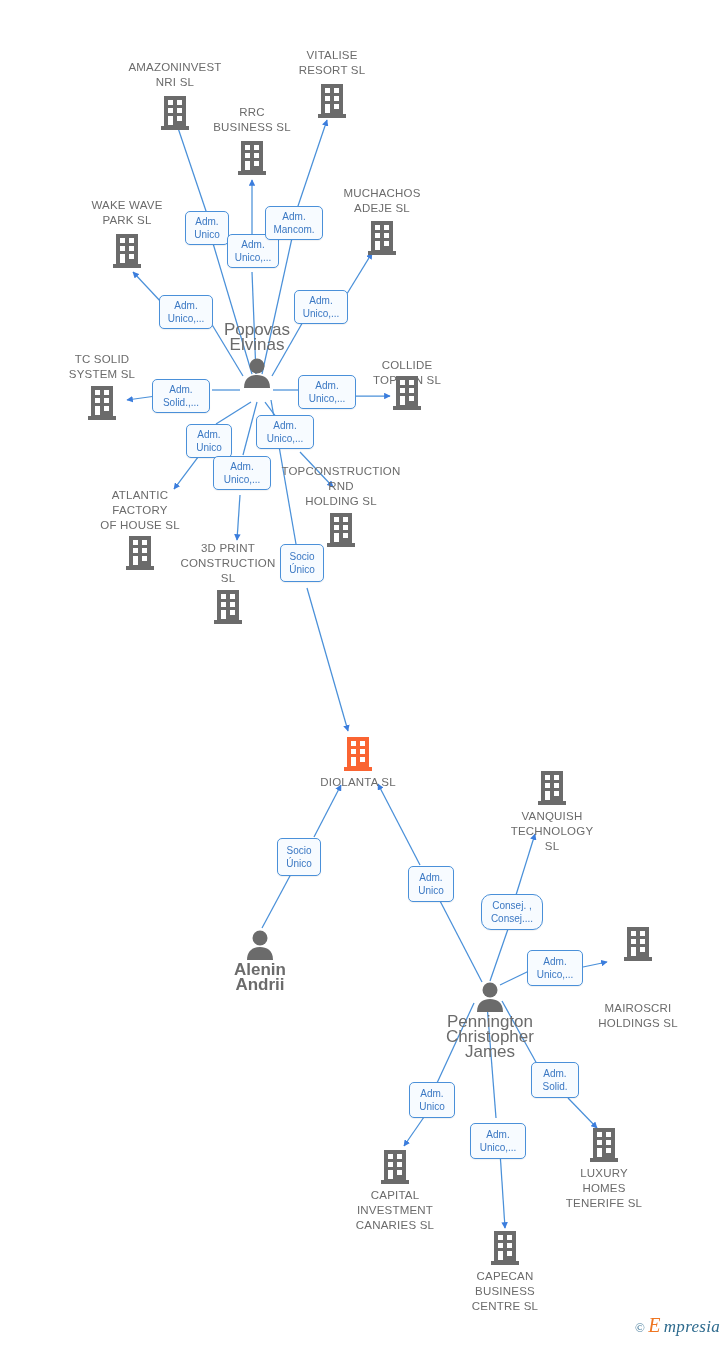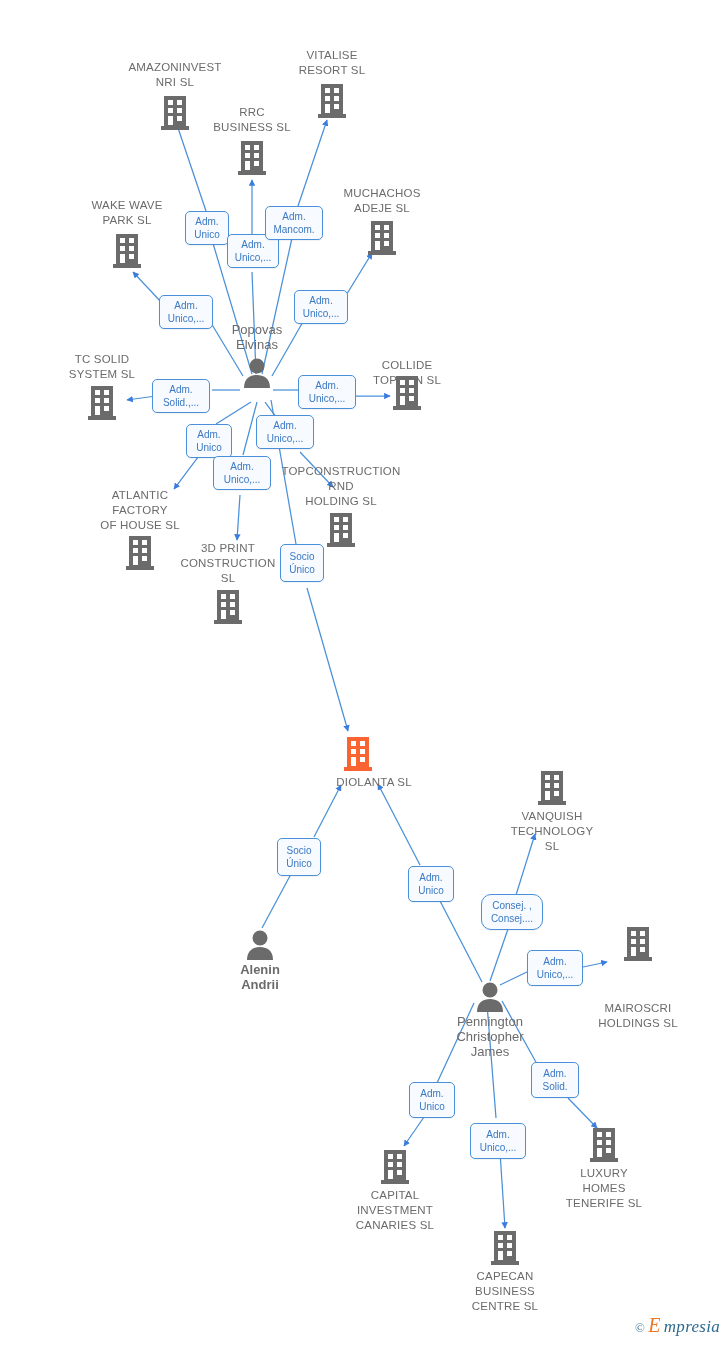--- a/index.html
+++ b/index.html
@@ -32,21 +32,21 @@
     font-weight: normal;
     line-height: 15px;
     letter-spacing: 0.2px;
     white-space: pre-line;
     pointer-events: none;
   }
   .person-label {
     position: absolute;
     text-align: center;
     color: #6b6b6b;
-    font-size: 13px;
+    font-size: 17px;
     font-weight: normal;
     line-height: 15px;
     white-space: pre-line;
     pointer-events: none;
   }
   .icon-wrap {
     position: absolute;
   }
   .rel-box {
     position: absolute;
@@ -314,21 +314,21 @@
   <svg class="icon-wrap" style="left:42px; top:0px;" width="32" height="38" viewBox="0 0 32 38">
     <rect x="5" y="2" width="22" height="30" fill="#fa6432"></rect>
     <rect x="2" y="32" width="28" height="4" fill="#fa6432"></rect>
     <rect x="9" y="6" width="5" height="5" fill="#ffffff"></rect>
     <rect x="18" y="6" width="5" height="5" fill="#ffffff"></rect>
     <rect x="9" y="14" width="5" height="5" fill="#ffffff"></rect>
     <rect x="18" y="14" width="5" height="5" fill="#ffffff"></rect>
     <rect x="9" y="22" width="5" height="9" fill="#ffffff"></rect>
     <rect x="18" y="22" width="5" height="5" fill="#ffffff"></rect>
   </svg>
-  <div class="node-label" style="left:16px; top:40px; width:116px;">DIOLANTA  SL</div>
+  <div class="node-label" style="left:0; top:40px; width:116px;">DIOLANTA  SL</div>
 </div>
 
 <div class="node" style="left:494px; top:769px; width:116px;">
   <svg class="icon-wrap" style="left:42px; top:0px;" width="32" height="38" viewBox="0 0 32 38">
     <rect x="5" y="2" width="22" height="30" fill="#6b6b6b"></rect>
     <rect x="2" y="32" width="28" height="4" fill="#6b6b6b"></rect>
     <rect x="9" y="6" width="5" height="5" fill="#ffffff"></rect>
     <rect x="18" y="6" width="5" height="5" fill="#ffffff"></rect>
     <rect x="9" y="14" width="5" height="5" fill="#ffffff"></rect>
     <rect x="18" y="14" width="5" height="5" fill="#ffffff"></rect>

